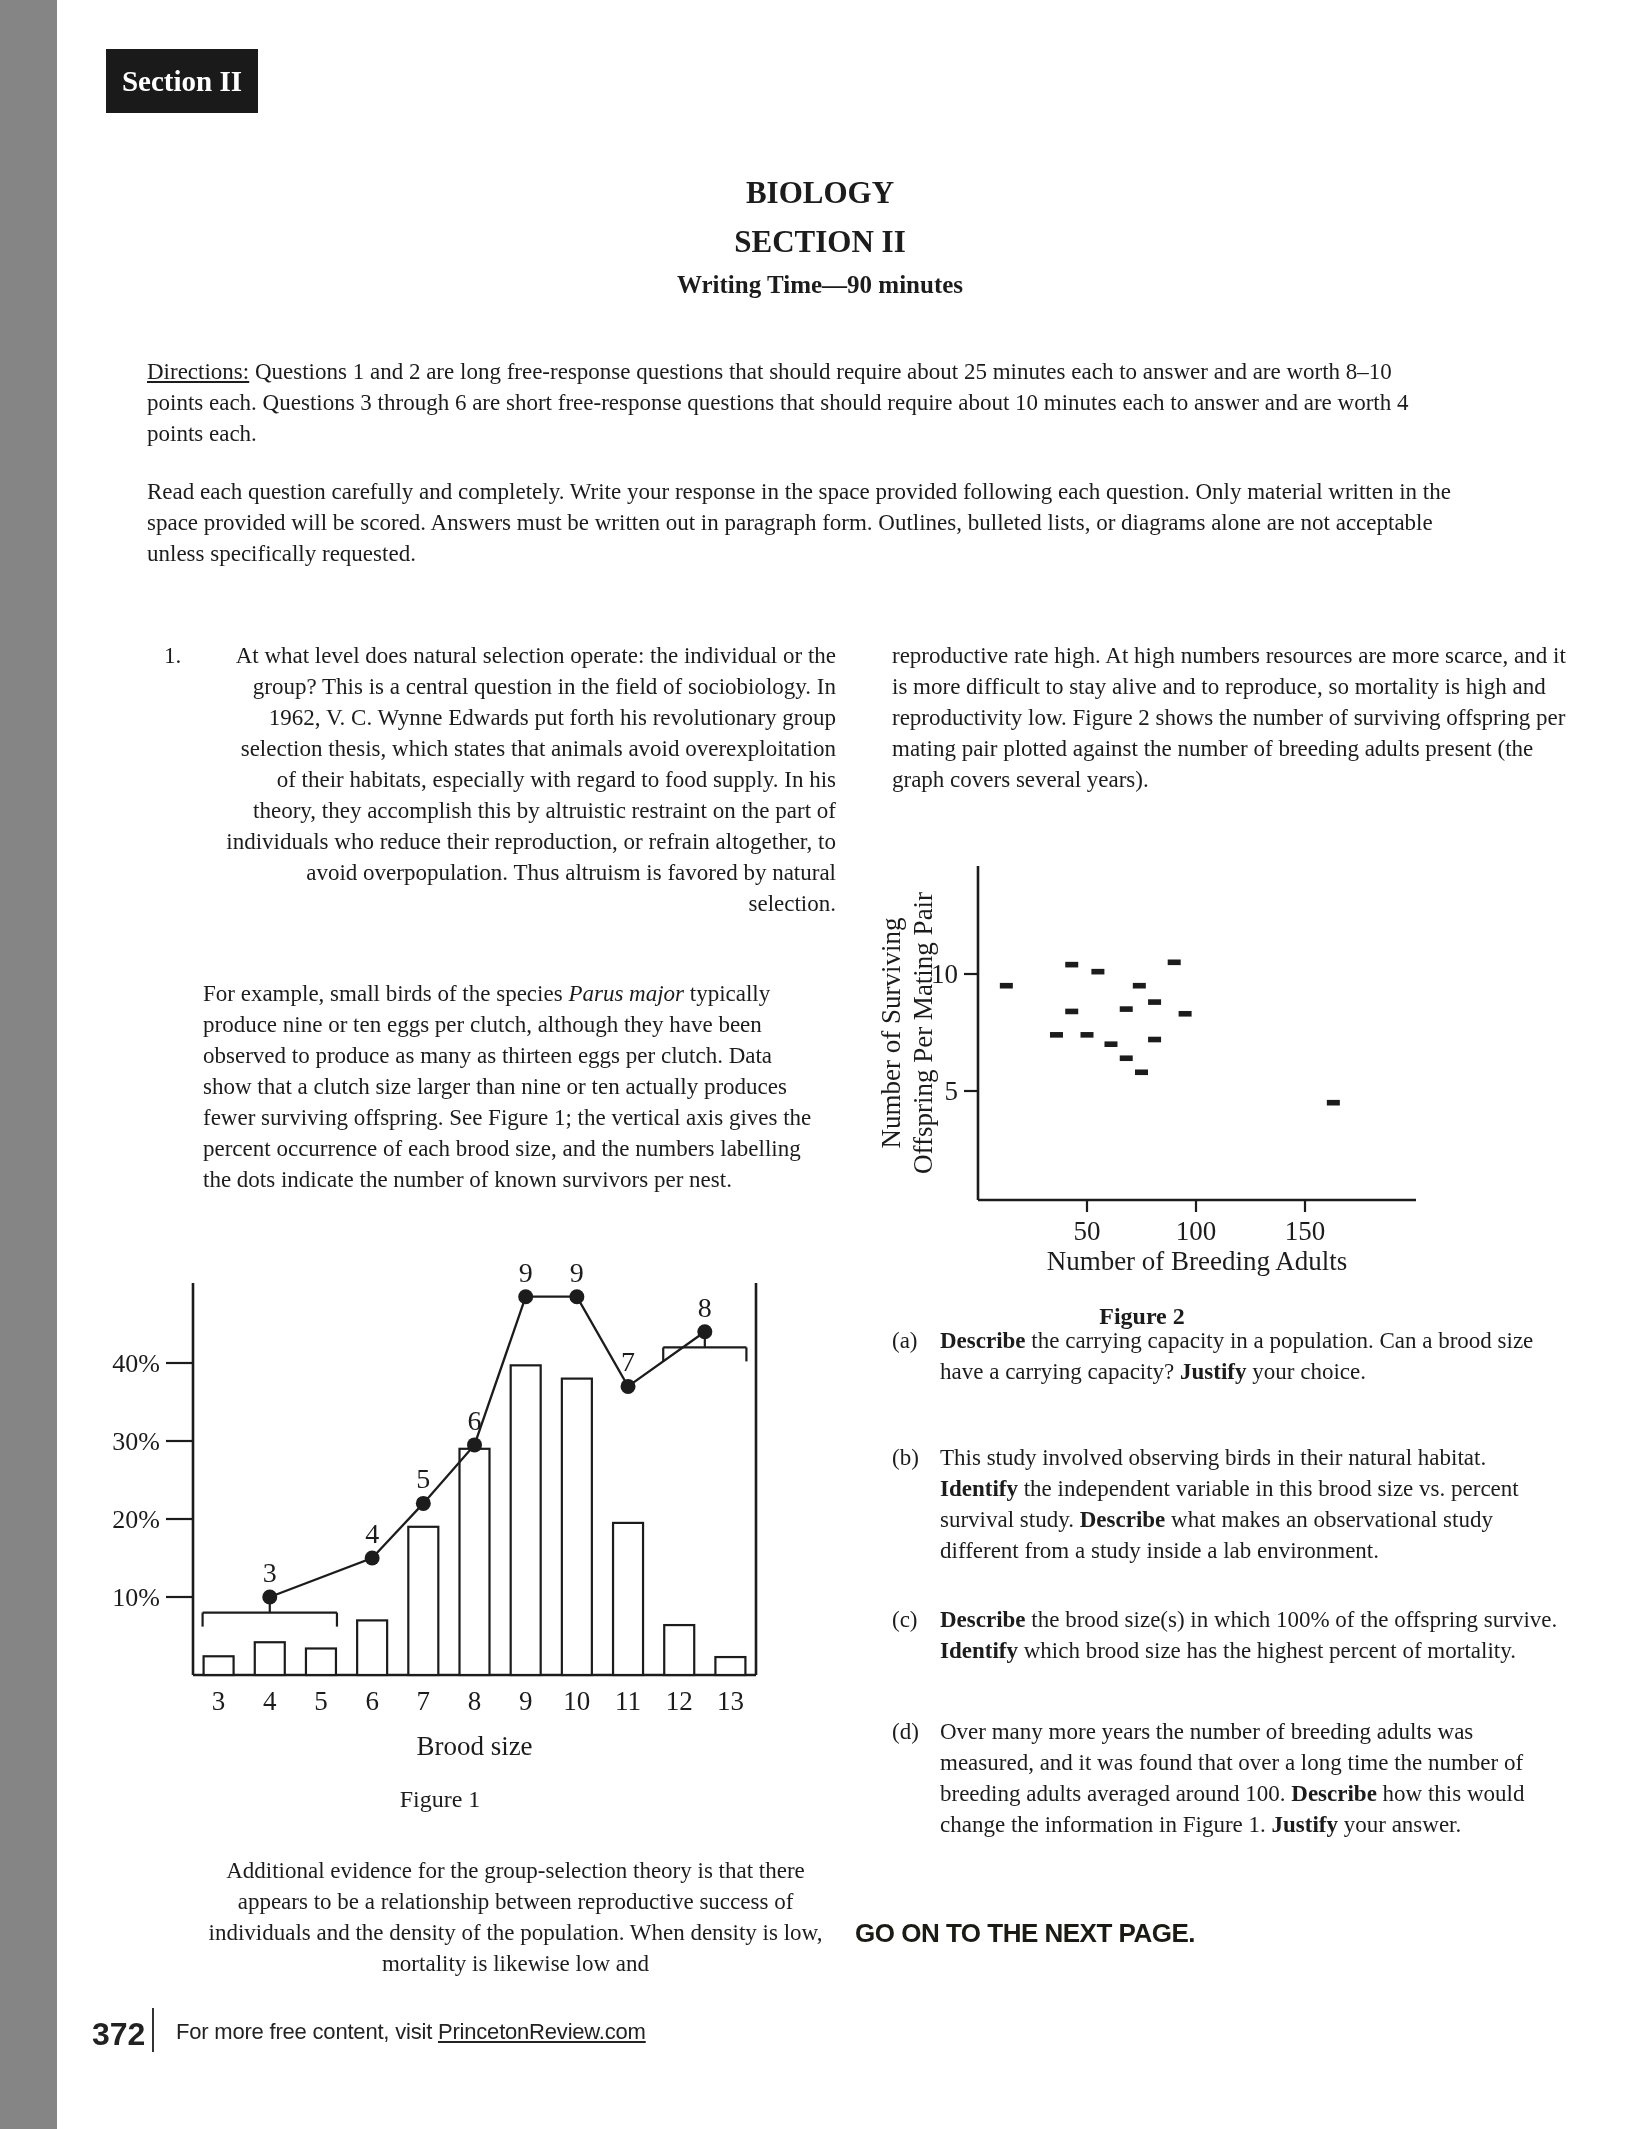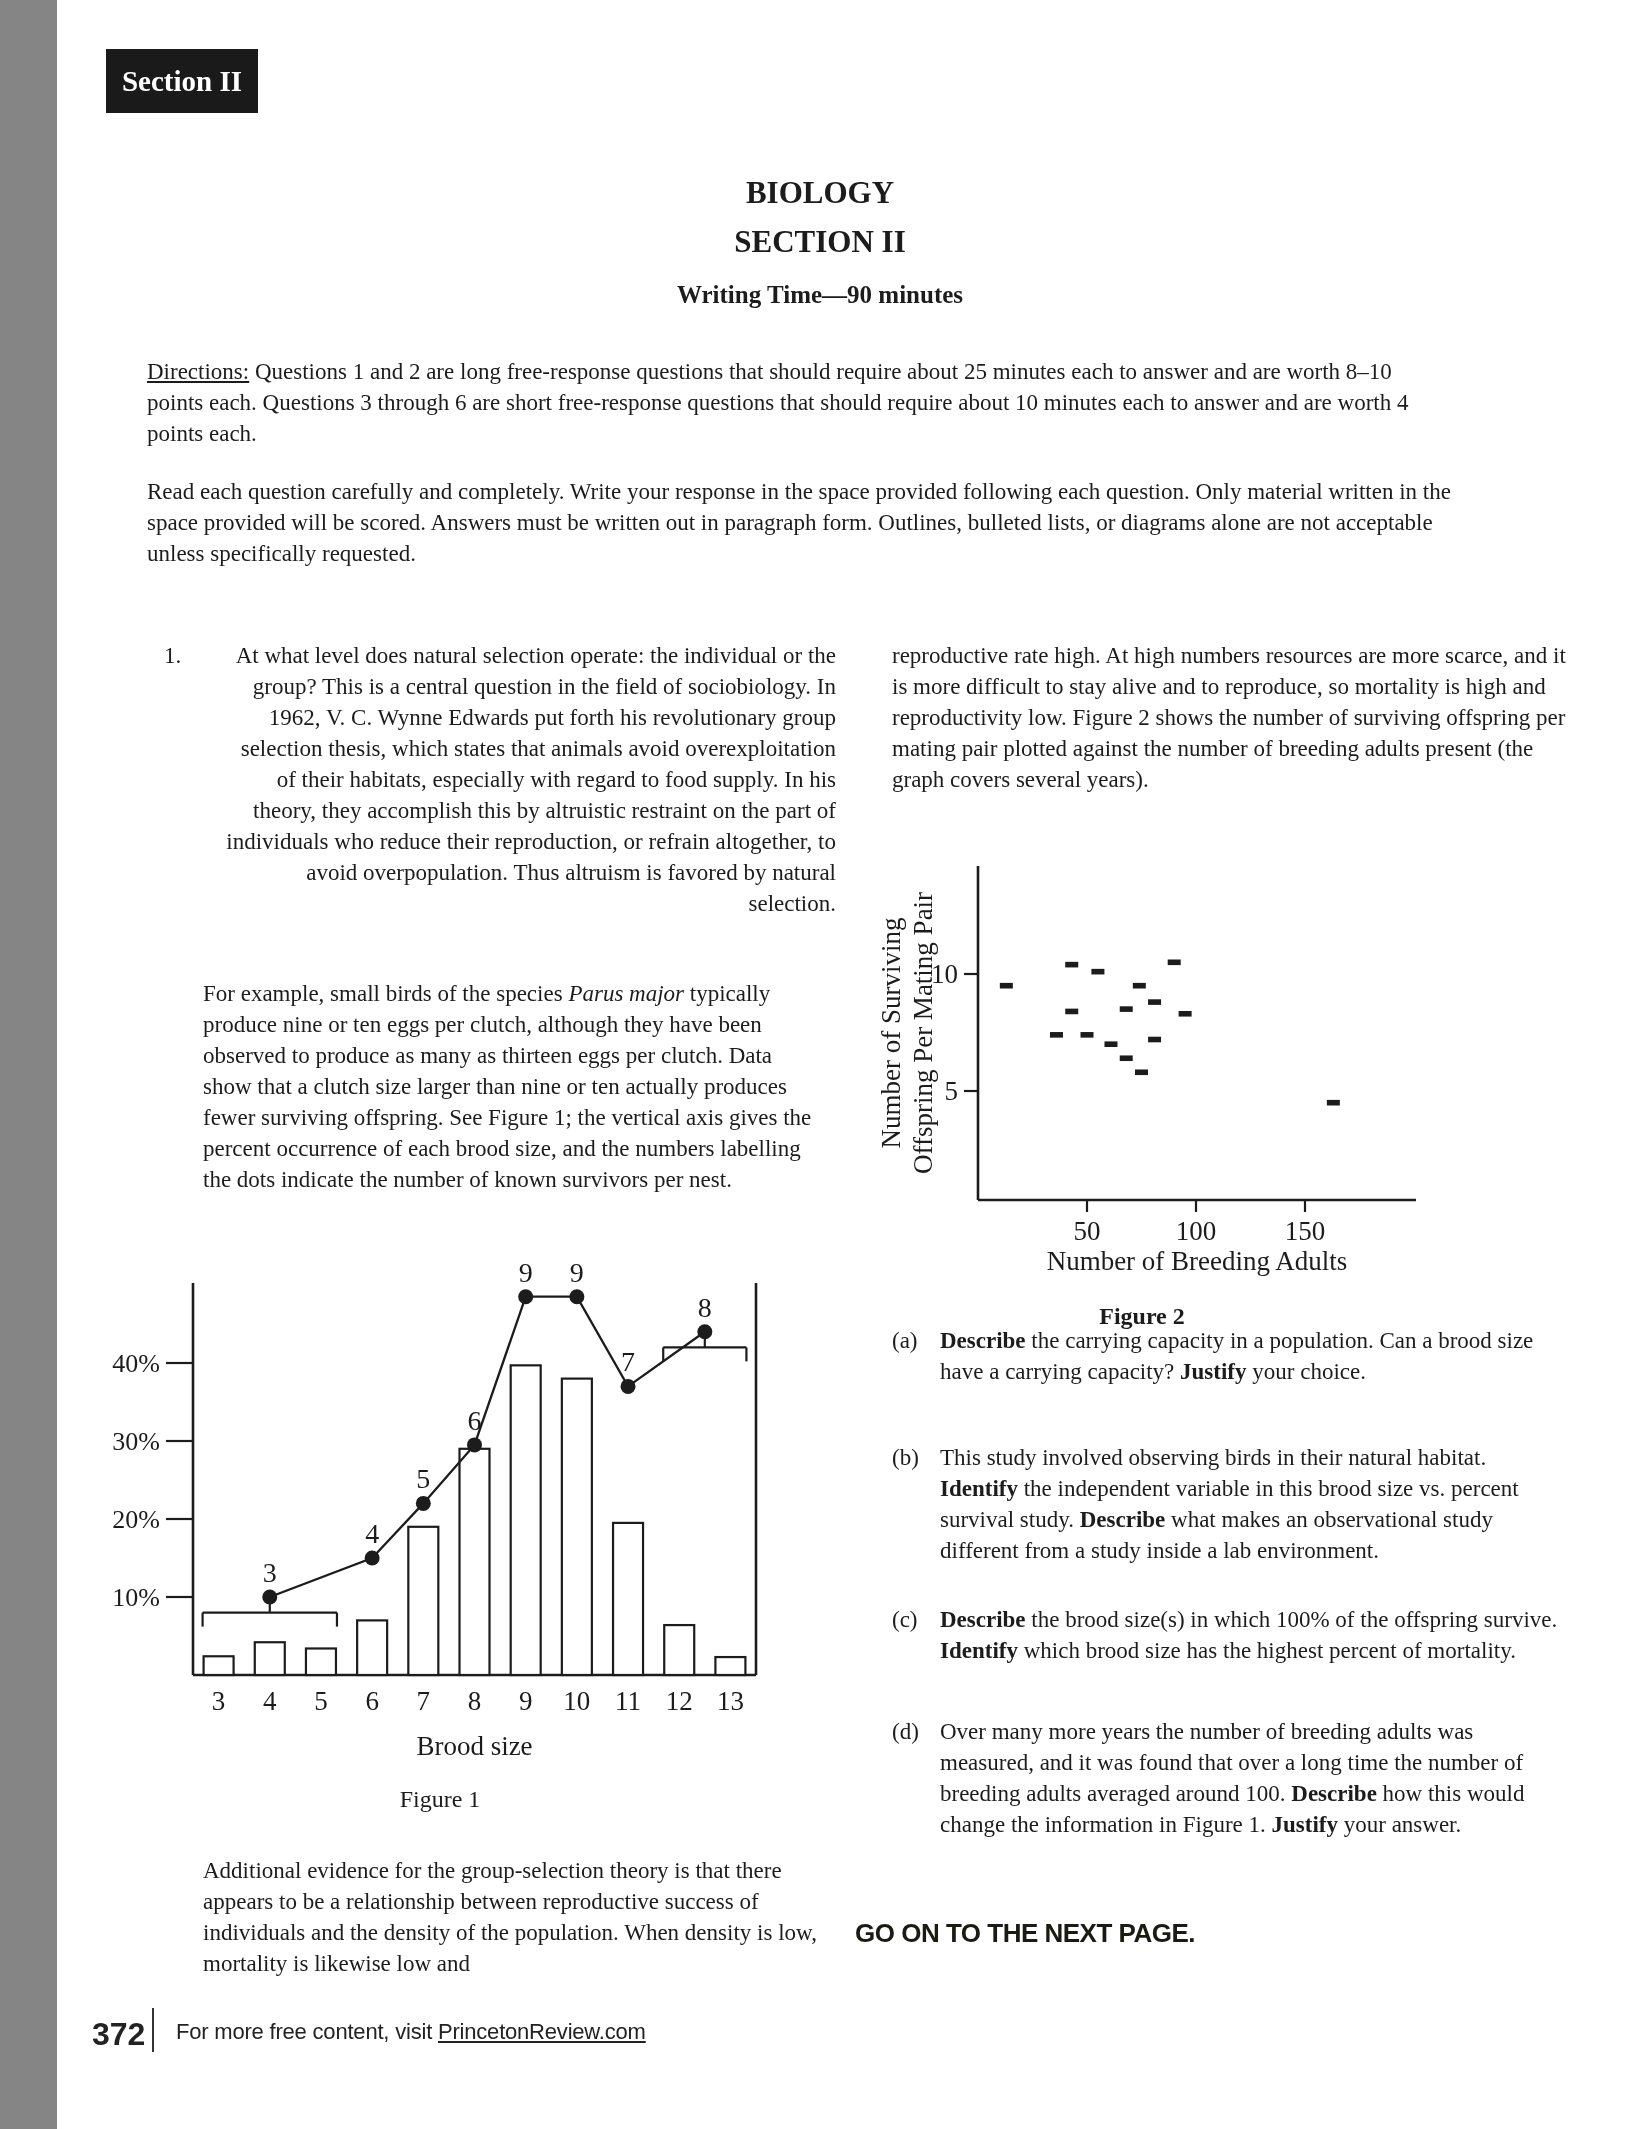--- a/index.html
+++ b/index.html
@@ -5,28 +5,28 @@
   html,body{margin:0;padding:0;background:#e8e8e8;}
   .page{position:relative;width:1641px;height:2129px;background:#ffffff;
         font-family:"Liberation Serif",serif;color:#1c1c1c;overflow:hidden;margin:0 auto;}
   .gray-bar{position:absolute;left:0;top:0;width:57px;height:2129px;background:#858585;}
   .section-tab{position:absolute;left:106px;top:49px;width:152px;height:64px;background:#1a1a1a;
         color:#ffffff;font-weight:bold;font-size:29px;display:flex;align-items:center;justify-content:center;}
   .heads{position:absolute;left:110px;top:175px;width:1420px;text-align:center;font-weight:bold;}
   .h-big{font-size:31px;line-height:36px;}
   .h-big2{font-size:31px;line-height:36px;margin-top:13px;}
   .h-small{font-size:25px;line-height:30px;margin-top:8px;}
-  .h-small2{font-size:25px;line-height:30px;margin-top:20px;}
+  .h-small2{font-size:25px;line-height:30px;margin-top:10px;}
   .t{position:absolute;font-size:23px;line-height:31px;margin-left:37px;}
   .dir1{left:110px;top:356px;width:1300px;}
   .dir2{left:110px;top:476px;width:1330px;}
   .q1num{left:127px;top:640px;}
   .q1p1{left:184px;top:640px;width:615px;text-align:right;}
   .q1p2{left:166px;top:978px;width:615px;}
-  .q1p3{left:166px;top:1855px;width:625px;}
+  .q1p3{left:166px;top:1855px;width:625px;text-align:center;}
   .rcp1{left:855px;top:640px;width:680px;}
   .qlabel{width:46px;}
   .qa-label{left:855px;top:1325px;} .qa-text{left:903px;top:1325px;width:628px;}
   .qb-label{left:855px;top:1442px;} .qb-text{left:903px;top:1442px;width:628px;}
   .qc-label{left:855px;top:1604px;} .qc-text{left:903px;top:1604px;width:628px;}
   .qd-label{left:855px;top:1716px;} .qd-text{left:903px;top:1716px;width:628px;}
   .fig1-svg{position:absolute;left:108px;top:1255px;}
   .fig1-caption{position:absolute;left:110px;top:1786px;width:660px;text-align:center;
         font-weight:normal;font-size:24px;}
   .fig2-svg{position:absolute;left:852px;top:852px;}

